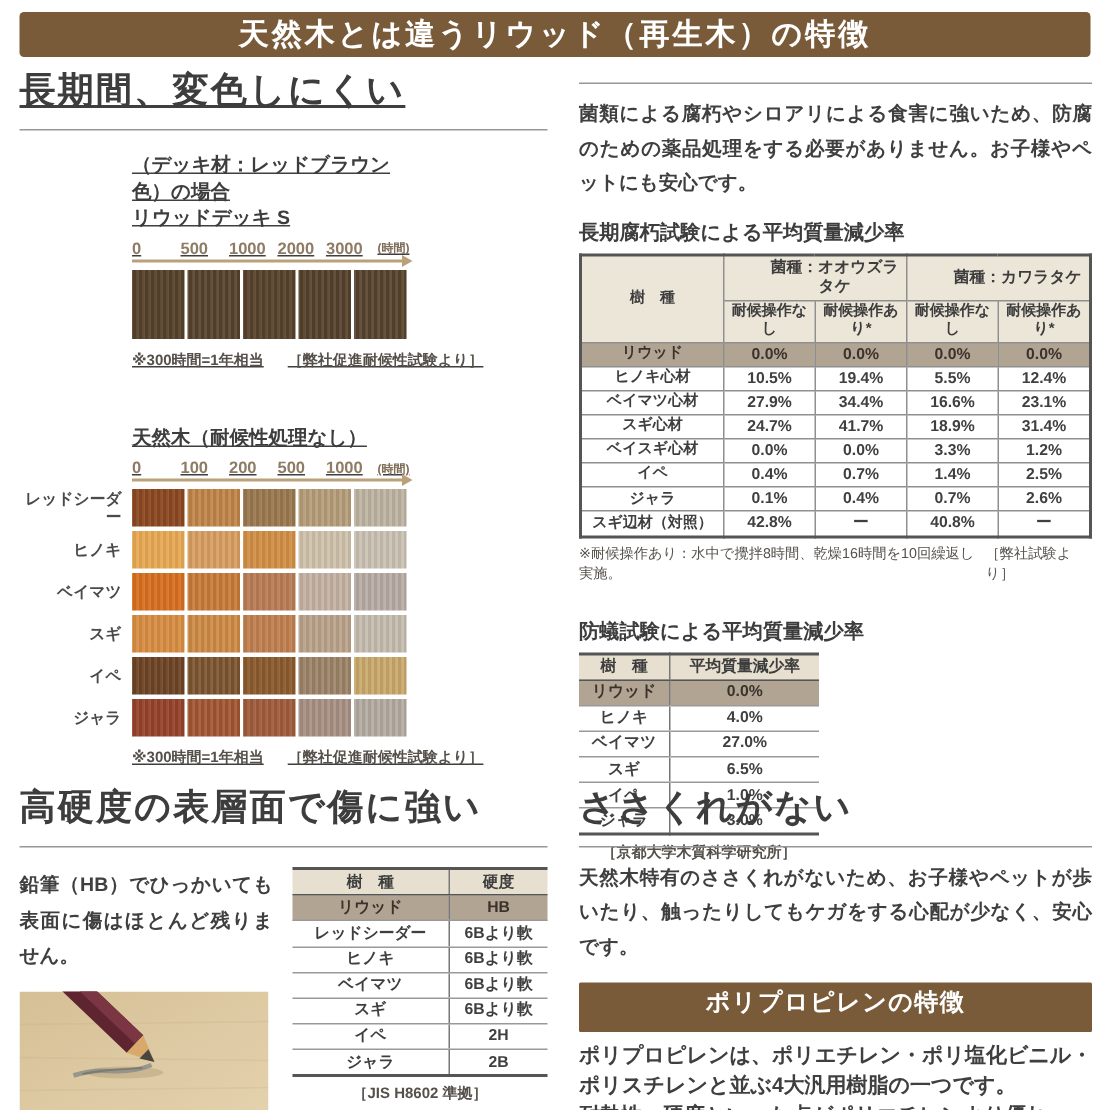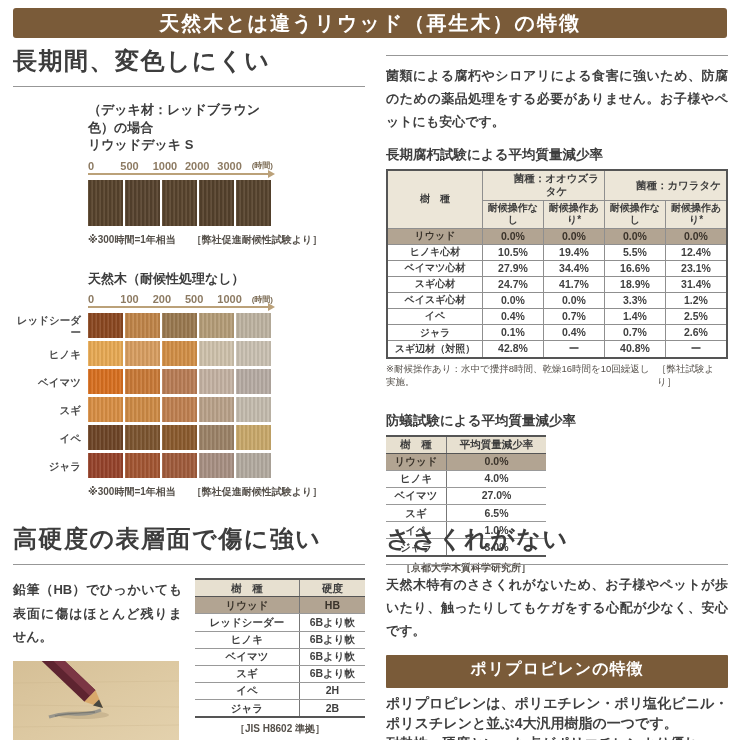--- a/index.html
+++ b/index.html
@@ -9,21 +9,21 @@
     overflow:hidden;
   }
   
   .banner{
     position:absolute;left:13px;top:8px;width:714px;height:30px;
     background:#7a5b39;border-radius:3px;color:#fff;font-weight:bold;
     font-size:20px;line-height:31px;text-align:center;letter-spacing:2px;
   }
   
   .sec{position:absolute;}
-  #sec-fade{left:13px;top:46px;width:352px;}
+  #sec-fade{left:13px;top:46px;width:352px;text-decoration:underline;}
   #sec-rot{left:386px;top:46px;width:342px;}
   #sec-hard{left:13px;top:524px;width:352px;}
   #sec-splinter{left:386px;top:524px;width:342px;}
   .heading{
     font-family:"Liberation Serif","DejaVu Serif",serif;
     font-size:24px;font-weight:600;color:#3d3d3d;letter-spacing:1.5px;
     margin:0;line-height:1.3;
   }
   .rule{border:none;border-top:1px solid #979797;margin:9px 0 0 0;}
   .body-text{
@@ -122,21 +122,21 @@
         <div class="swatch" style="background-color: rgb(91, 70, 47);"></div>
         <div class="swatch" style="background-color: rgb(88, 68, 46);"></div>
         <div class="swatch" style="background-color: rgb(90, 70, 48);"></div>
       </div>
     <div class="note-row">
       <span>※300時間=1年相当</span>
       <span class="src">［弊社促進耐候性試験より］</span>
     </div>
   </div>
 
-  <div class="chart" style="margin-top:23px;">
+  <div class="chart" style="margin-top:36px;">
     <div class="chart-label">天然木（耐候性処理なし）</div>
     <div class="ticks" id="natural-ticks">
         <span class="tick">0</span>
         <span class="tick">100</span>
         <span class="tick">200</span>
         <span class="tick">500</span>
         <span class="tick">1000</span>
         <span class="tick-unit">(時間)</span>
       </div>
     <div class="tl-arrow"></div>

